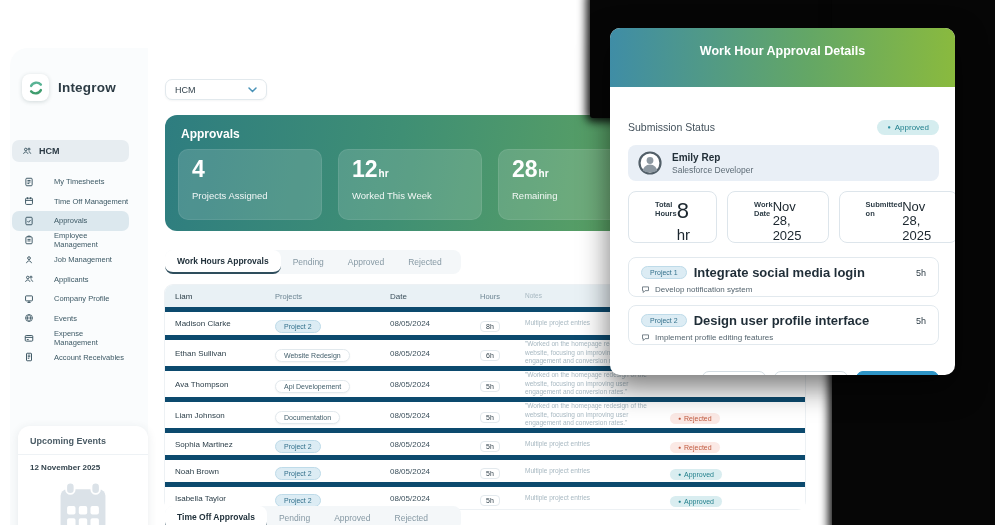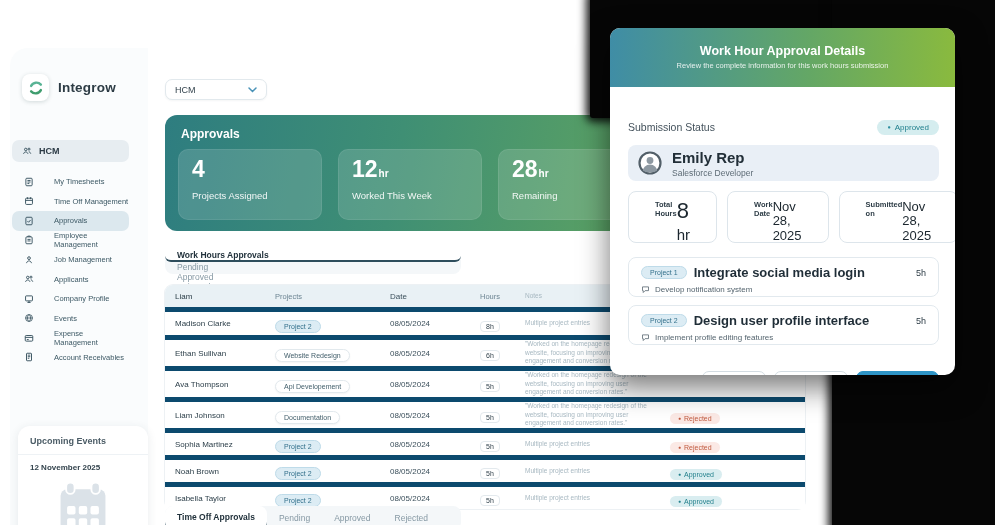--- a/index.html
+++ b/index.html
@@ -37,21 +37,21 @@
   .band-title{position:absolute;left:16px;top:12px;font-size:12px;font-weight:700;color:#fff;}
   .band-cards{position:absolute;left:13px;top:34px;display:flex;gap:16px;}
   .stat-card{width:144px;height:71px;border-radius:10px;background:rgba(255,255,255,.14);
              box-shadow:inset 0 0 0 1px rgba(255,255,255,.08);box-sizing:border-box;padding:9px 14px;}
   .stat-value{color:#fff;font-size:23px;font-weight:600;line-height:1;}
   .stat-unit{font-size:10px;font-weight:600;margin-left:1px;}
   .stat-label{color:rgba(255,255,255,.92);font-size:9.5px;margin-top:9px;}
 
   .tabsrow{position:absolute;left:165px;height:24px;width:296px;background:#f4f7f9;border-radius:8px;
            display:flex;align-items:stretch;}
-  .tabsrow.work{top:250px;flex-direction:column;} .tabsrow.timeoff{top:506px;}
+  .tabsrow.work{top:250px;} .tabsrow.timeoff{top:506px;}
   .tab-active{background:#fff;border-radius:8px;border-bottom:2px solid #2e4d5c;display:flex;align-items:center;
               padding:0 12px;font-size:8.5px;font-weight:700;color:#22323c;box-sizing:border-box;}
   .tab{display:flex;align-items:center;padding:0 12px;font-size:8.5px;color:#8699a4;}
 
   .table{position:absolute;left:165px;top:285px;width:640px;background:#fff;border-radius:8px;
          box-shadow:0 0 0 1px #edf1f4;}
   .t-head{display:flex;height:22px;background:#e9f1f5;border-radius:8px 8px 0 0;align-items:center;
           font-size:7.5px;color:#6d8593;}
   .t-row{display:flex;align-items:center;border-top:5px solid #0c4a6e;height:22px;background:#fff;}
   .t-row.h23{height:23px;} .t-row.h26{height:26px;}
@@ -85,21 +85,21 @@
   .m-title{font-size:12.5px;font-weight:700;color:#fff;}
   .m-sub{font-size:7.5px;color:rgba(255,255,255,.85);margin-top:3px;}
   .m-body{padding:10px 16px 0 18px;}
   .m-statusrow{display:flex;align-items:center;justify-content:space-between;height:20px;margin-top:20px;}
   .m-statuslabel{font-size:10.5px;color:#44525c;}
   .m-badge{display:inline-flex;align-items:center;gap:4px;font-size:8px;color:#1f7f8c;background:#d5edef;
            padding:3px 10px;border-radius:10px;}
   .m-badge::before{content:"●";font-size:5.5px;color:#2e8fa0;}
   .emp-card{margin-top:8px;height:36px;background:#e9eff6;border-radius:8px;display:flex;align-items:center;
             gap:10px;padding-left:10px;box-sizing:border-box;}
-  .emp-name{font-size:15px;font-weight:700;color:#222f38;}
+  .emp-name{font-size:10px;font-weight:700;color:#222f38;}
   .emp-role{font-size:8.5px;color:#5d6b75;margin-top:2px;}
   .info-cards{margin-top:10px;display:flex;gap:10px;}
   .info-card{flex:1;border:1px solid #dde5eb;border-radius:8px;box-sizing:border-box;padding:8px 26px;height:52px;
              display:flex;flex-direction:row;}
   .info-label{font-size:7.5px;font-weight:700;color:#2d3c46;}
   .info-value{margin-top:auto;color:#1b262e;}
   .info-value.big{font-size:22px;line-height:1;}
   .info-value.big .unit{font-size:15px;}
   .info-value.date{font-size:13px;line-height:1.1;}
   .entry{margin-top:8px;border:1px solid #e2e9ee;border-radius:8px;box-sizing:border-box;padding:7px 12px;height:40px;}
@@ -345,21 +345,20 @@
     <div class="tab">Approved</div>
     <div class="tab">Rejected</div>
   </div>
 
   <div class="ink ink-a"></div>
   <div class="ink ink-b"></div>
 
   <div class="modal">
     <div class="m-head">
       <div class="m-title">Work Hour Approval Details</div>
-      <div class="m-sub">Review the complete information for this work hours submission</div>
     </div>
     <div class="m-body">
       <div class="m-statusrow">
         <span class="m-statuslabel">Submission Status</span>
         <span class="m-badge">Approved</span>
       </div>
       <div class="emp-card">
         <svg width="24" height="24" viewBox="0 0 24 24">
           <defs>
               <clipPath id="avclip">

